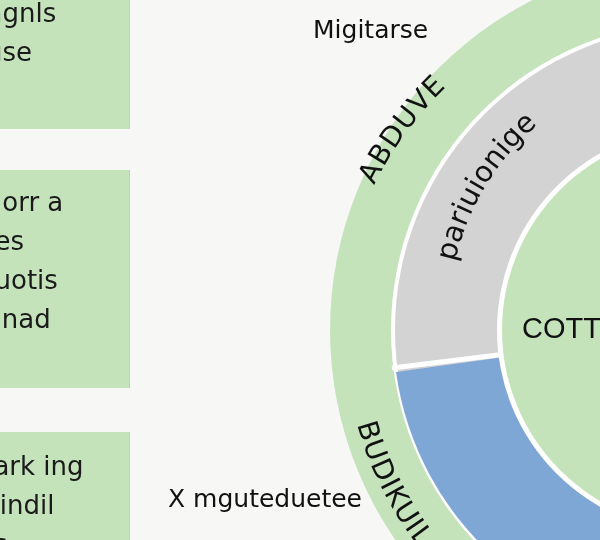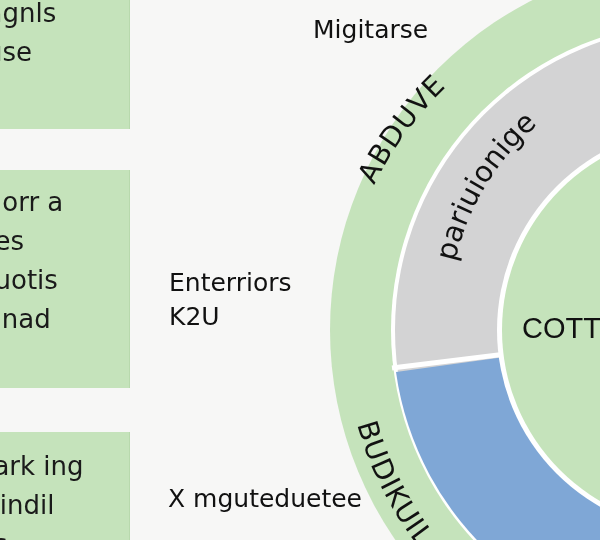--- a/index.html
+++ b/index.html
@@ -41,20 +41,21 @@
     .box2 .lines { position: absolute; left: -12px; top: 13px; }
     .box3 { top: 432px; height: 120px; }
     .box3 .lines { position: absolute; left: -12px; top: 15px; }
 
     .mid-label {
       position: absolute;
       font-size: 25px;
       line-height: 34px;
       color: #111;
       white-space: nowrap;
+      text-align: center;
     }
     .label-top { left: 313px; top: 13px; }
     .label-mid { left: 169px; top: 266px; }
     .label-bot { left: 168px; top: 482px; }
 
     .ring-svg {
       position: absolute;
       left: 0;
       top: 0;
     }
@@ -128,22 +129,18 @@
       </textPath>
     </text>
 
     <text x="522" y="338" font-family="Liberation Sans, DejaVu Sans, sans-serif" font-size="29" fill="#111">COTT</text>
   </svg>
 
   <div class="mid-label label-top">
     <div>Migitarse</div>
   </div>
 
-  <div class="mid-label label-mid">
-    <div>Enterriors</div>
-    <div>K2U</div>
-  </div>
 
   <div class="mid-label label-bot">
     <div>X mguteduetee</div>
   </div>
 
 </div>
 
 </body></html>

